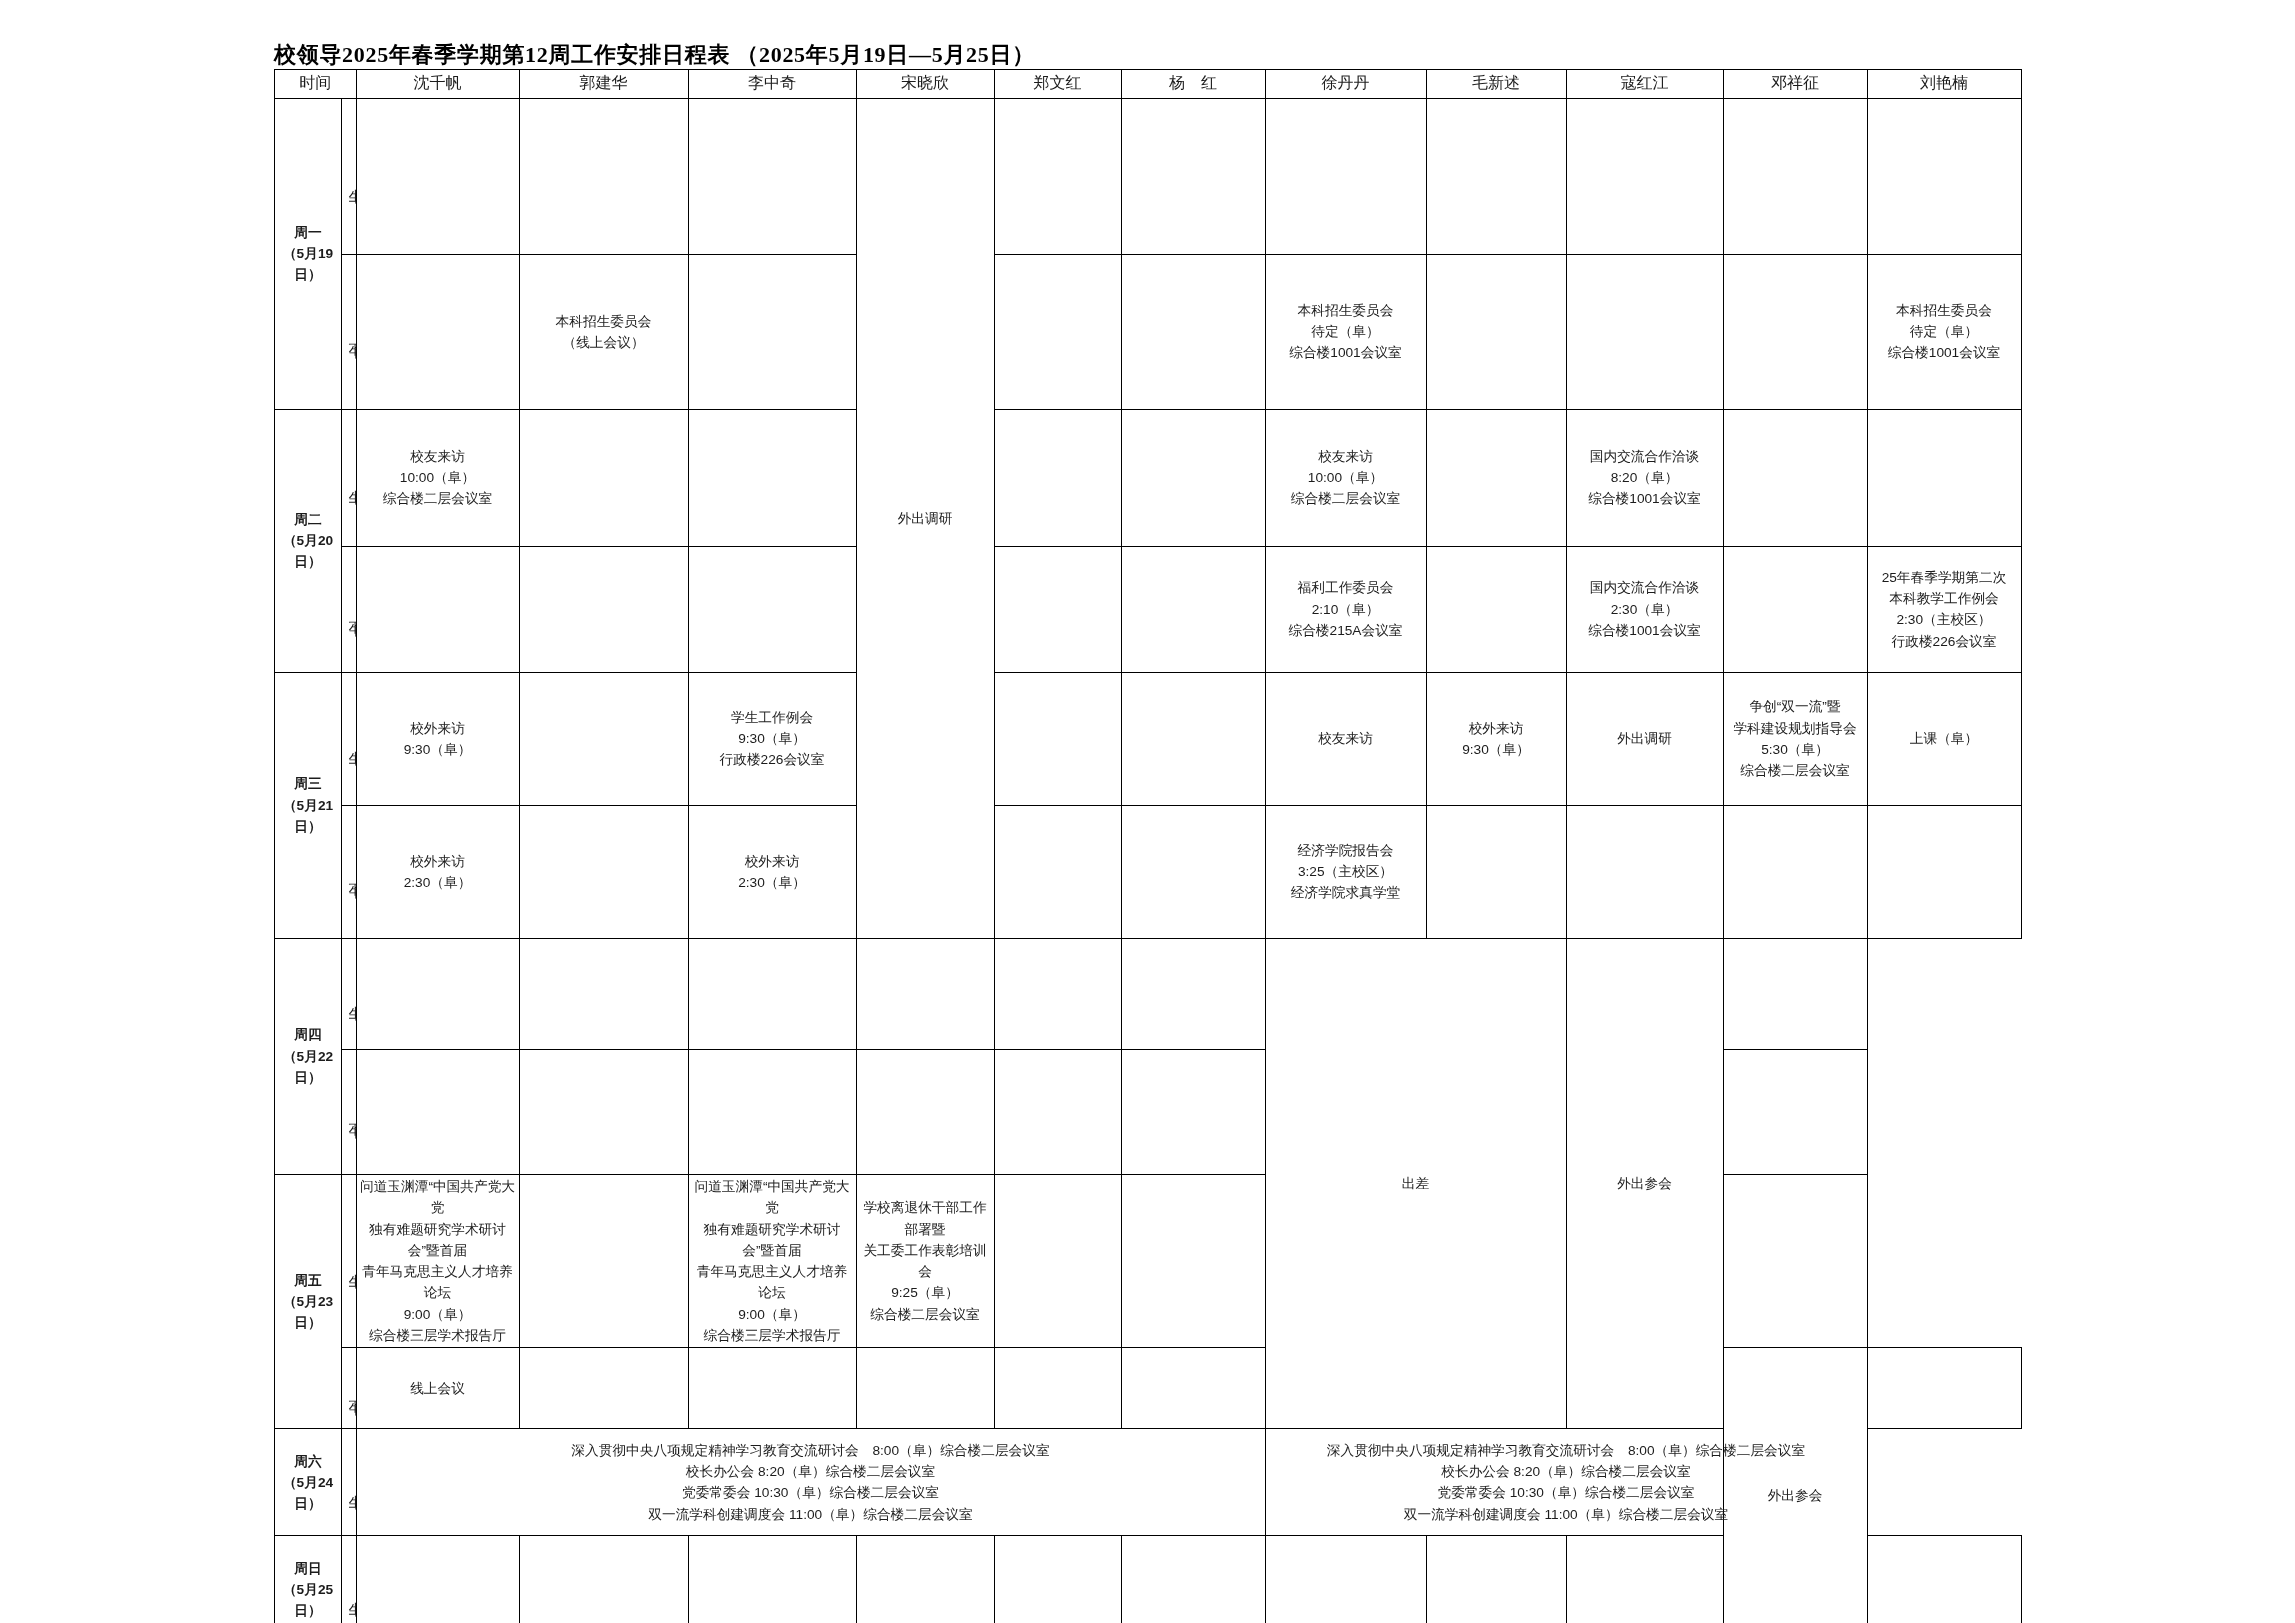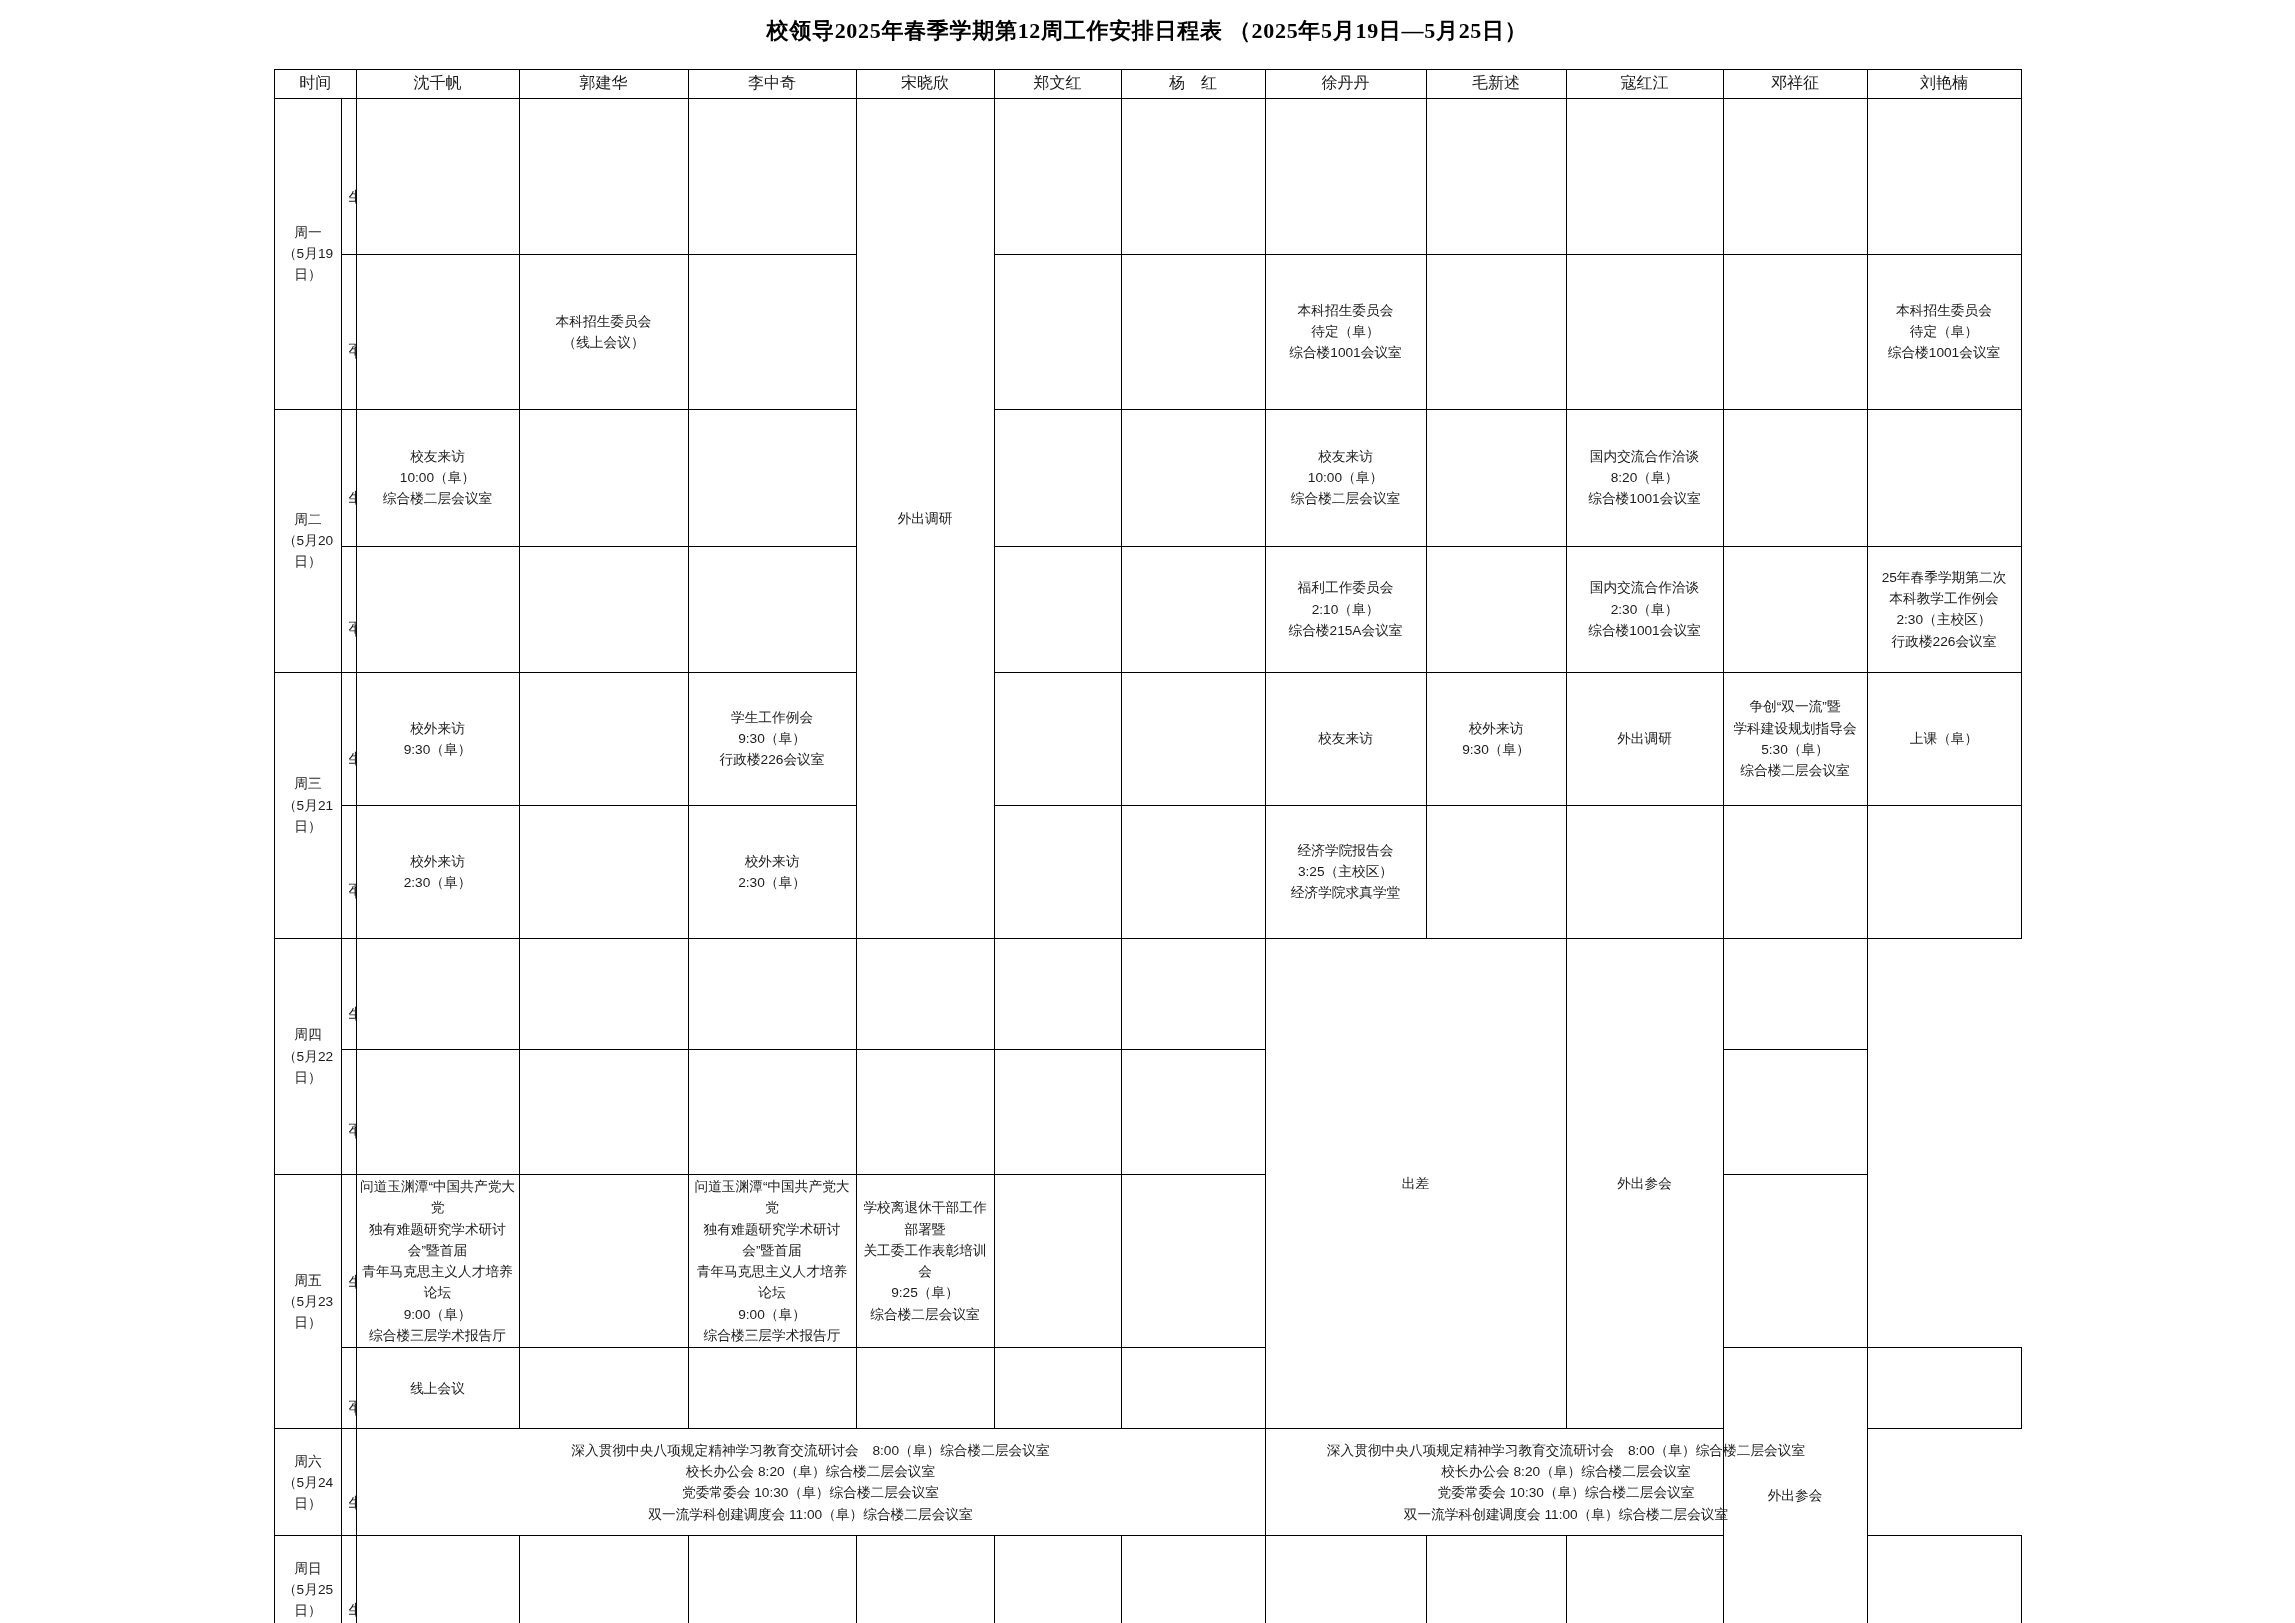--- a/index.html
+++ b/index.html
@@ -10,23 +10,23 @@
   body {
     width: 2295px;
     height: 1623px;
     position: relative;
     font-family: "Liberation Sans", sans-serif;
     color: #1c1c1c;
   }
   .page-title {
     position: absolute;
     left: 274px;
-    top: 16px;
+    top: 40px;
     width: 1746px;
-    text-align: center;
+    text-align: left;
     font-size: 22px;
     font-weight: bold;
     color: #000;
     font-family: "Liberation Serif", serif;
     letter-spacing: 0.7px;
   }
   table.schedule {
     position: absolute;
     left: 274px;
     top: 69px;
@@ -46,21 +46,21 @@
     white-space: pre-line;
   }
   table.schedule th {
     font-size: 16px;
     font-weight: normal;
     height: 25px;
     white-space: nowrap;
     text-align: center;
   }
   .day-label {
-    font-weight: normal;
+    font-weight: bold;
     font-size: 12.3px;
     line-height: 1.4;
   }
   .ampm {
     font-size: 12.3px;
     padding: 0;
     line-height: 1.1;
   }
   .ampm span {
     display: inline-block;

